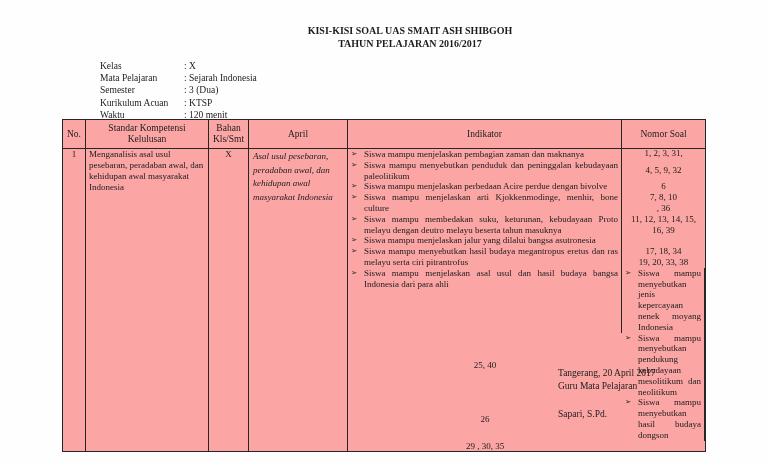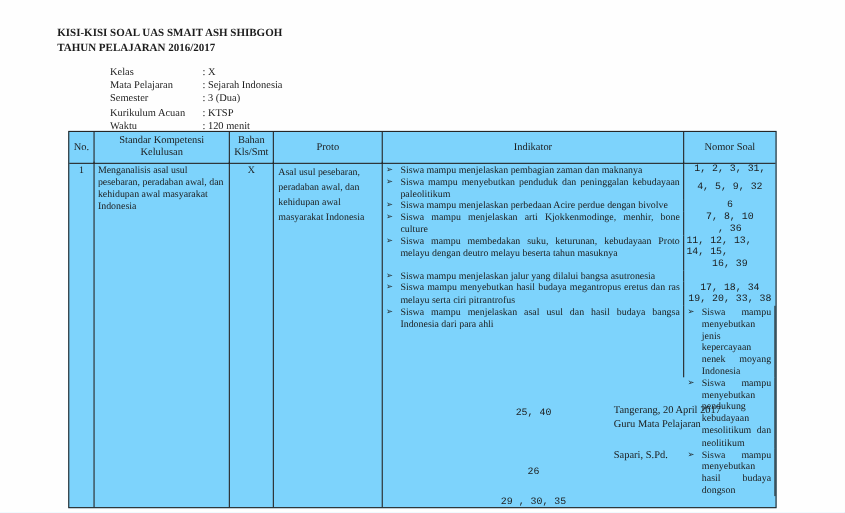--- a/index.html
+++ b/index.html
@@ -7,34 +7,34 @@
     position: relative;
     width: 768px; height: 466px;
     background: #fefefe;
     overflow: hidden;
     font-family: "Liberation Serif", "DejaVu Serif", serif;
     color: #1c1c1c;
   }
   
   .title-block {
     position: absolute; left: 52px; right: 0; top: 25px;
-    font-weight: bold;
+    text-align: center; font-weight: bold;
     font-size: 10px; line-height: 12.5px;
   }
   
   .meta-block { position: absolute; left: 100px; top: 60px; font-size: 9.5px; line-height: 12.2px; }
   .meta-row { display: flex; }
   .meta-label { width: 84px; }
   .meta-value { white-space: pre; }
   
   .doc-table {
     position: absolute; left: 62px; top: 119px; width: 644px;
     border: 1.5px solid #262626;
     box-sizing: border-box;
-    background: #7dd3fc;
+    background: #fca5a5;
   }
   .thead, .tbody {
     display: grid;
     grid-template-columns: 23px 123px 40px 99px 274px 1fr;
   }
   .thead { height: 27px; }
   .th {
     border-right: 1px solid #262626;
     border-bottom: 1px solid #262626;
     font-size: 9.5px; line-height: 11px;
@@ -46,37 +46,36 @@
   .th-skl { padding: 3px 0; }
   .tbody { min-height: 208px; }
   .cell {
     border-right: 1px solid #262626;
     box-sizing: border-box;
     font-size: 9px;
   }
   .no-cell { text-align: center; padding-top: 2px; line-height: 11px; }
   .skl-cell { padding: 2px 3px; line-height: 11px; }
   .bahan-cell { text-align: center; padding-top: 2px; line-height: 11px; }
-  .materi-cell { padding: 3px 4px; line-height: 13.5px; }
+  .materi-cell { padding: 3px 4px; line-height: 13.5px; font-style: italic; }
   .ind-cell {
     border-right: 1px solid #262626;
     box-sizing: border-box;
     display: flex; align-items: flex-start;
     padding: 0 3px;
     font-size: 9px; line-height: 10.8px;
   }
   .ind-cell.first { padding-top: 2px; }
   .bullet { width: 13px; flex: 0 0 13px; font-size: 7.5px; line-height: 10.8px; }
   .ind-text { flex: 1; text-align: justify; }
   .nomor-cell {
     box-sizing: border-box;
     display: flex; flex-direction: column; justify-content: center; align-items: center;
     font-size: 9px; line-height: 10.6px;
     padding: 0 2px;
-    font-family: Liberation Mono, monospace;
   }
   
   .sign-block {
     position: absolute; left: 558px; top: 367px; width: 180px;
     text-align: left; font-size: 9.5px; line-height: 12.5px;
   }
   .sign-name { margin-top: 16px; }
 </style>
 </head>
 <body>
@@ -115,21 +114,21 @@
     <div class="thead">
       <div class="th">No.</div>
       <div class="th th-skl">
         <div>Standar Kompetensi</div>
         <div>Kelulusan</div>
       </div>
       <div class="th">
         <div>Bahan</div>
         <div>Kls/Smt</div>
       </div>
-      <div class="th">Proto</div>
+      <div class="th">April</div>
       <div class="th">Indikator</div>
       <div class="th">Nomor Soal</div>
     </div>
     <div class="tbody">
       <div class="cell no-cell" style="grid-row: 1 / span 11;">1</div>
       <div class="cell skl-cell" style="grid-row: 1 / span 11;">Menganalisis asal usul pesebaran, peradaban awal, dan kehidupan awal masyarakat Indonesia</div>
       <div class="cell bahan-cell" style="grid-row: 1 / span 11;">X</div>
       <div class="cell materi-cell" style="grid-row: 1 / span 11;">Asal usul pesebaran, peradaban awal, dan kehidupan awal masyarakat Indonesia</div>
     <div class="ind-cell first">
           <span class="bullet">➢</span>

